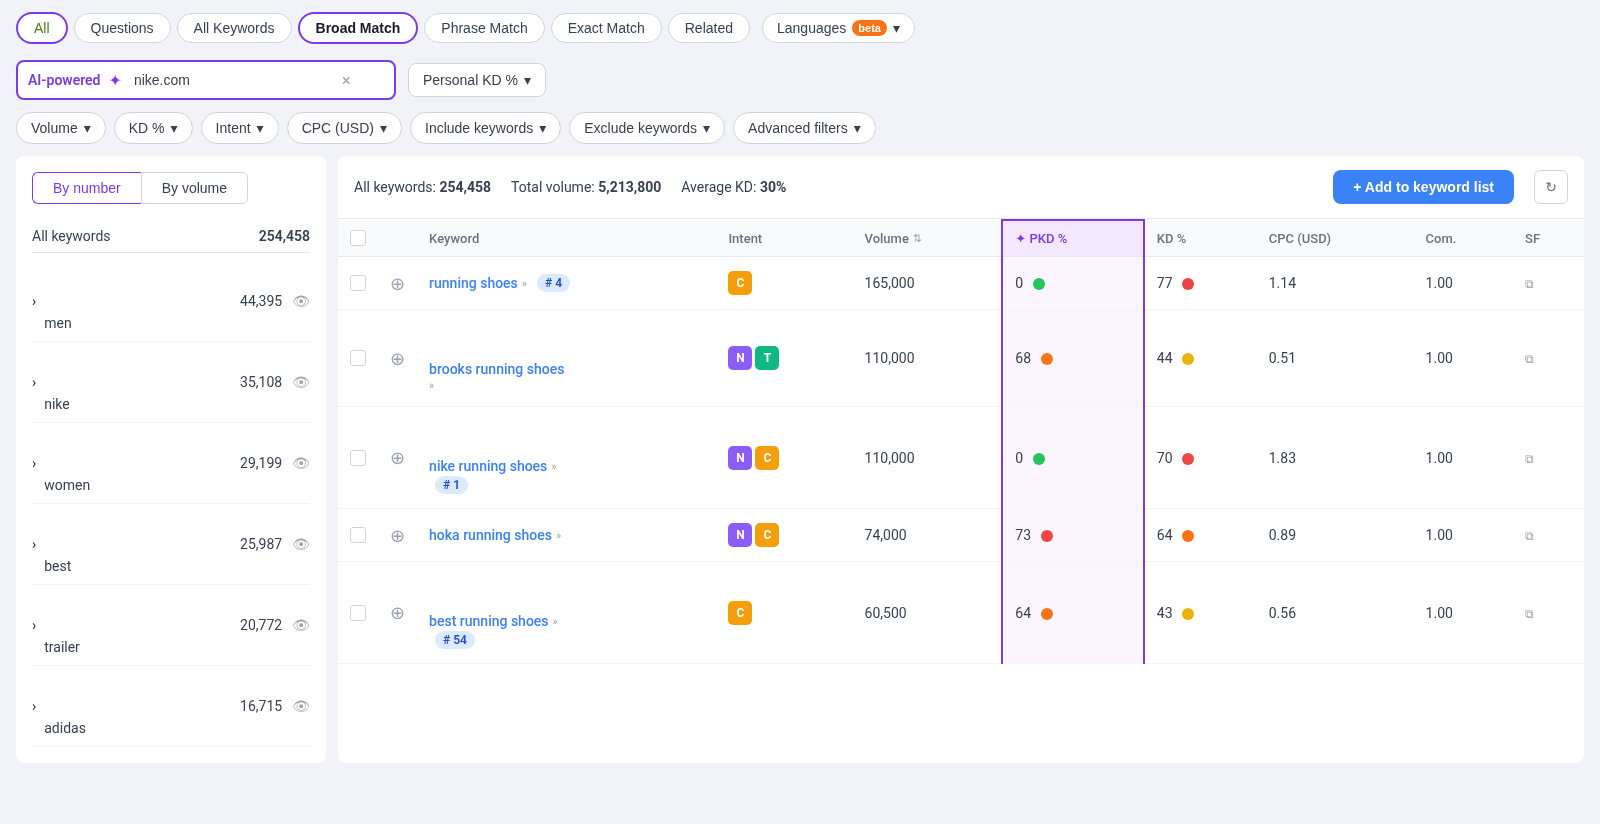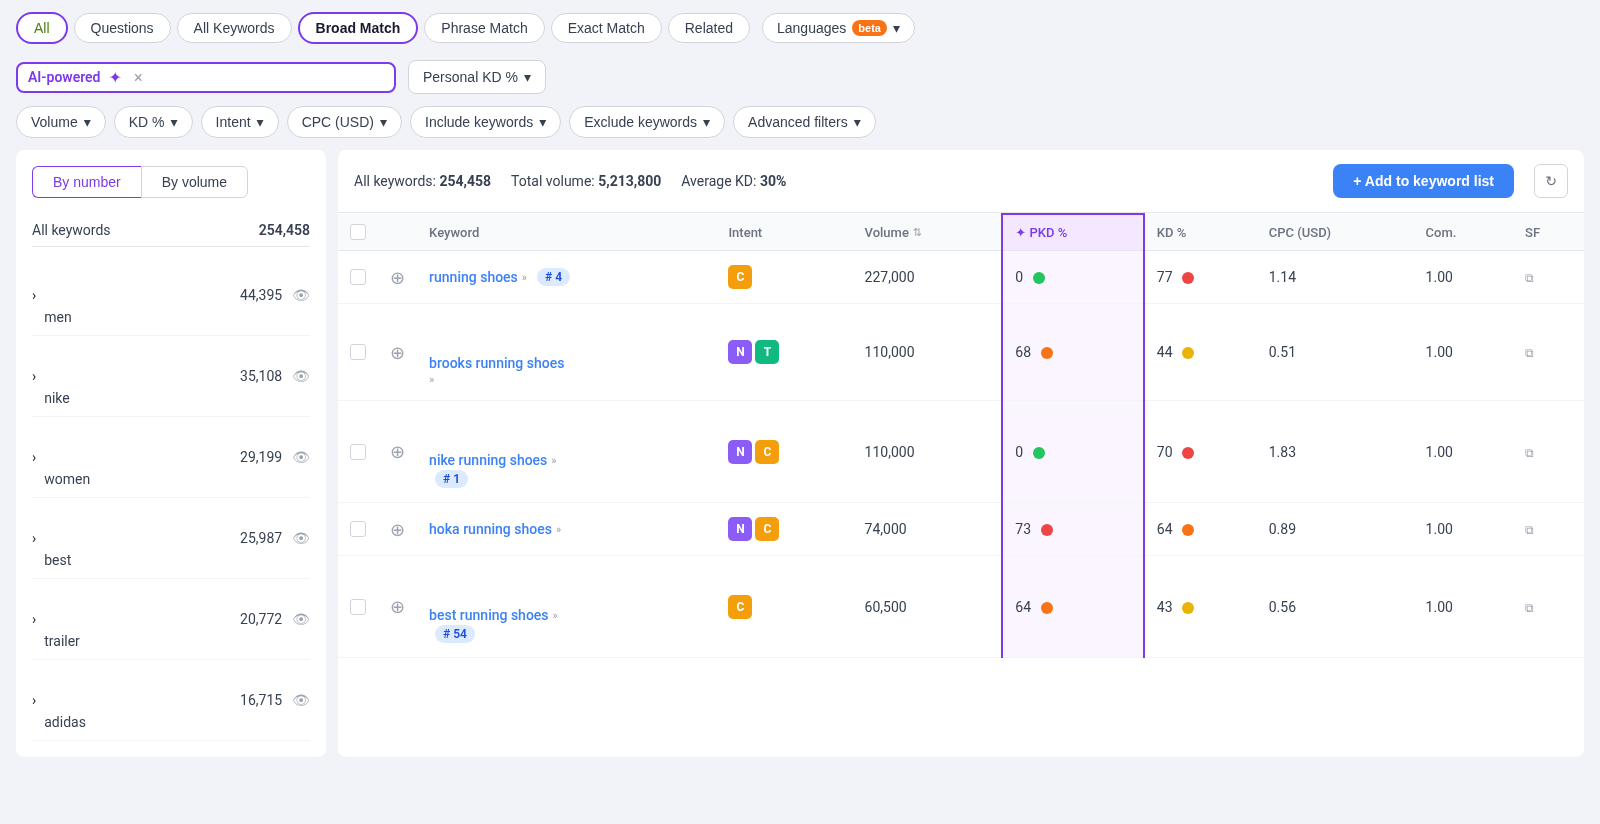--- a/index.html
+++ b/index.html
@@ -436,20 +436,21 @@
     <span>Languages</span>
     <span class="beta-badge">beta</span>
     <span>▾</span>
   </button>
 </div>
 
 <div class="search-row">
   <div class="ai-search-box">
     <span class="ai-powered-label">AI-powered</span>
     <span class="sparkle-icon">✦</span>
+    <input class="ai-input" type="text" value="nike.com" style="">
     <span class="clear-btn">×</span>
   </div>
   <button class="personal-kd-btn">
     <span>Personal KD %</span>
     <span>▾</span>
   </button>
 </div>
 
 <div class="filters-row">
   <button class="filter-btn">
@@ -614,21 +615,21 @@
               </td>
             <td><span class="add-circle-icon">⊕</span></td>
             <td>
               <div class="kw-line">
                 <a href="#" class="keyword-link">running shoes</a>
                 <span style="color:#9ca3af;font-size:11px;">»</span>
                 <span class="rank-badge"># 4</span>
               </div>
             </td>
             <td><span class="intent-badge intent-c">C</span></td>
-            <td>227,000</td>
+            <td>165,000</td>
             <td class="pkd-td pkd-col-border">
               0 <span class="dot dot-green"></span>
             </td>
             <td>77 <span class="dot dot-red"></span></td>
             <td>1.14</td>
             <td>1.00</td>
             <td><span class="external-icon">⧉</span></td>
           </tr>
 
           <tr>

